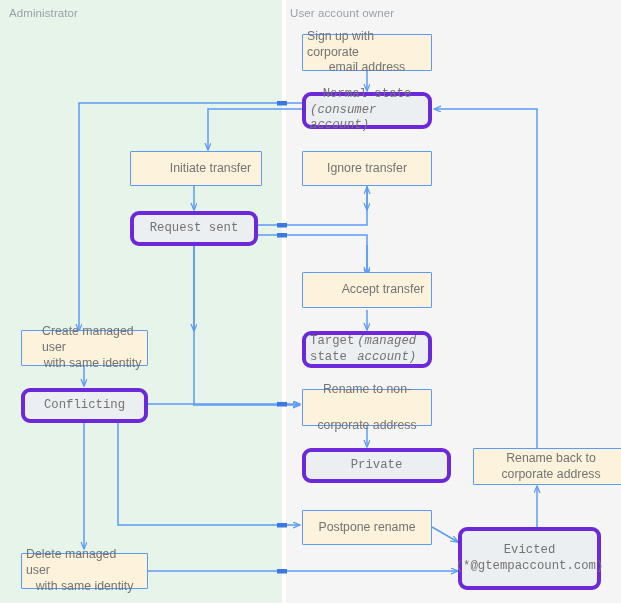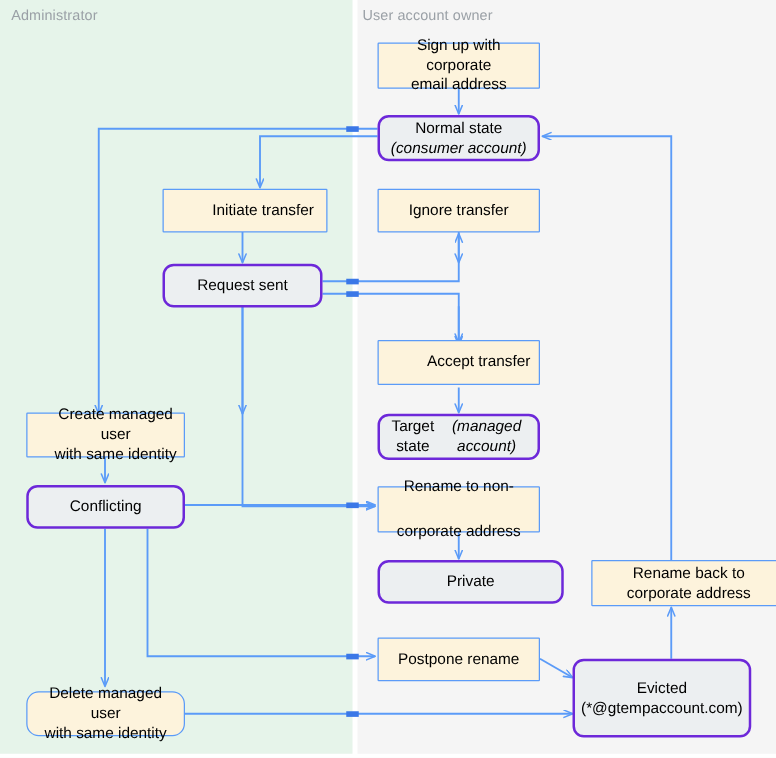--- a/index.html
+++ b/index.html
@@ -2,24 +2,24 @@
 <html><head>
 <meta charset="utf-8">
 <style>
   html,body{margin:0;padding:0;background:#ffffff;}
   body{font-family:"Liberation Sans","DejaVu Sans",sans-serif;}
   #canvas{position:relative;width:621px;height:606px;overflow:hidden;background:#ffffff;}
   .lane{position:absolute;top:0;height:603px;}
   .lane-label{position:absolute;font-size:11.5px;color:#9aa0a6;letter-spacing:.1px;}
   svg.wires{position:absolute;left:0;top:0;width:621px;height:606px;pointer-events:none;}
   .node{position:absolute;box-sizing:border-box;display:flex;align-items:center;
-        justify-content:center;text-align:center;font-size:12.3px;color:#000000;
+        justify-content:center;text-align:left;font-size:12.3px;color:#737373;
         line-height:1.28;padding:2px 4px;}
   .proc{background:#fdf3dc;border:1px solid #5b9bf8;border-radius:1px;}
-  .state{background:#eceff1;border:2px solid #6d28d9;border-radius:9px;}
+  .state{background:#eceff1;border:4px solid #6d28d9;border-radius:9px;font-family:Liberation Mono, monospace;}
   .node i{font-style:italic;}
   .node .tl{display:block;}
 </style>
 </head>
 <body>
 
 <div id="canvas">
 
   <div class="lane" style="left:0;width:282px;background:#e6f4ea;"></div>
   <div class="lane" style="left:286px;width:335px;background:#f5f5f5;"></div>
@@ -121,18 +121,18 @@
 
   <div class="node proc" style="left:302px;top:510px;width:130px;height:35px;">
     <span>Postpone rename</span>
   </div>
 
   <div class="node state" style="left:458px;top:527px;width:143px;height:63px;flex-direction:column;">
     <span class="tl">Evicted</span>
     <span class="tl">(*@gtempaccount.com)</span>
   </div>
 
-  <div class="node proc" style="left:21px;top:553px;width:127px;height:36px;flex-direction:column;border-radius:10px;">
+  <div class="node proc" style="left:21px;top:553px;width:127px;height:36px;flex-direction:column;">
     <span class="tl">Delete managed user</span>
     <span class="tl">with same identity</span>
   </div>
 
 </div>
 
 </body></html>

